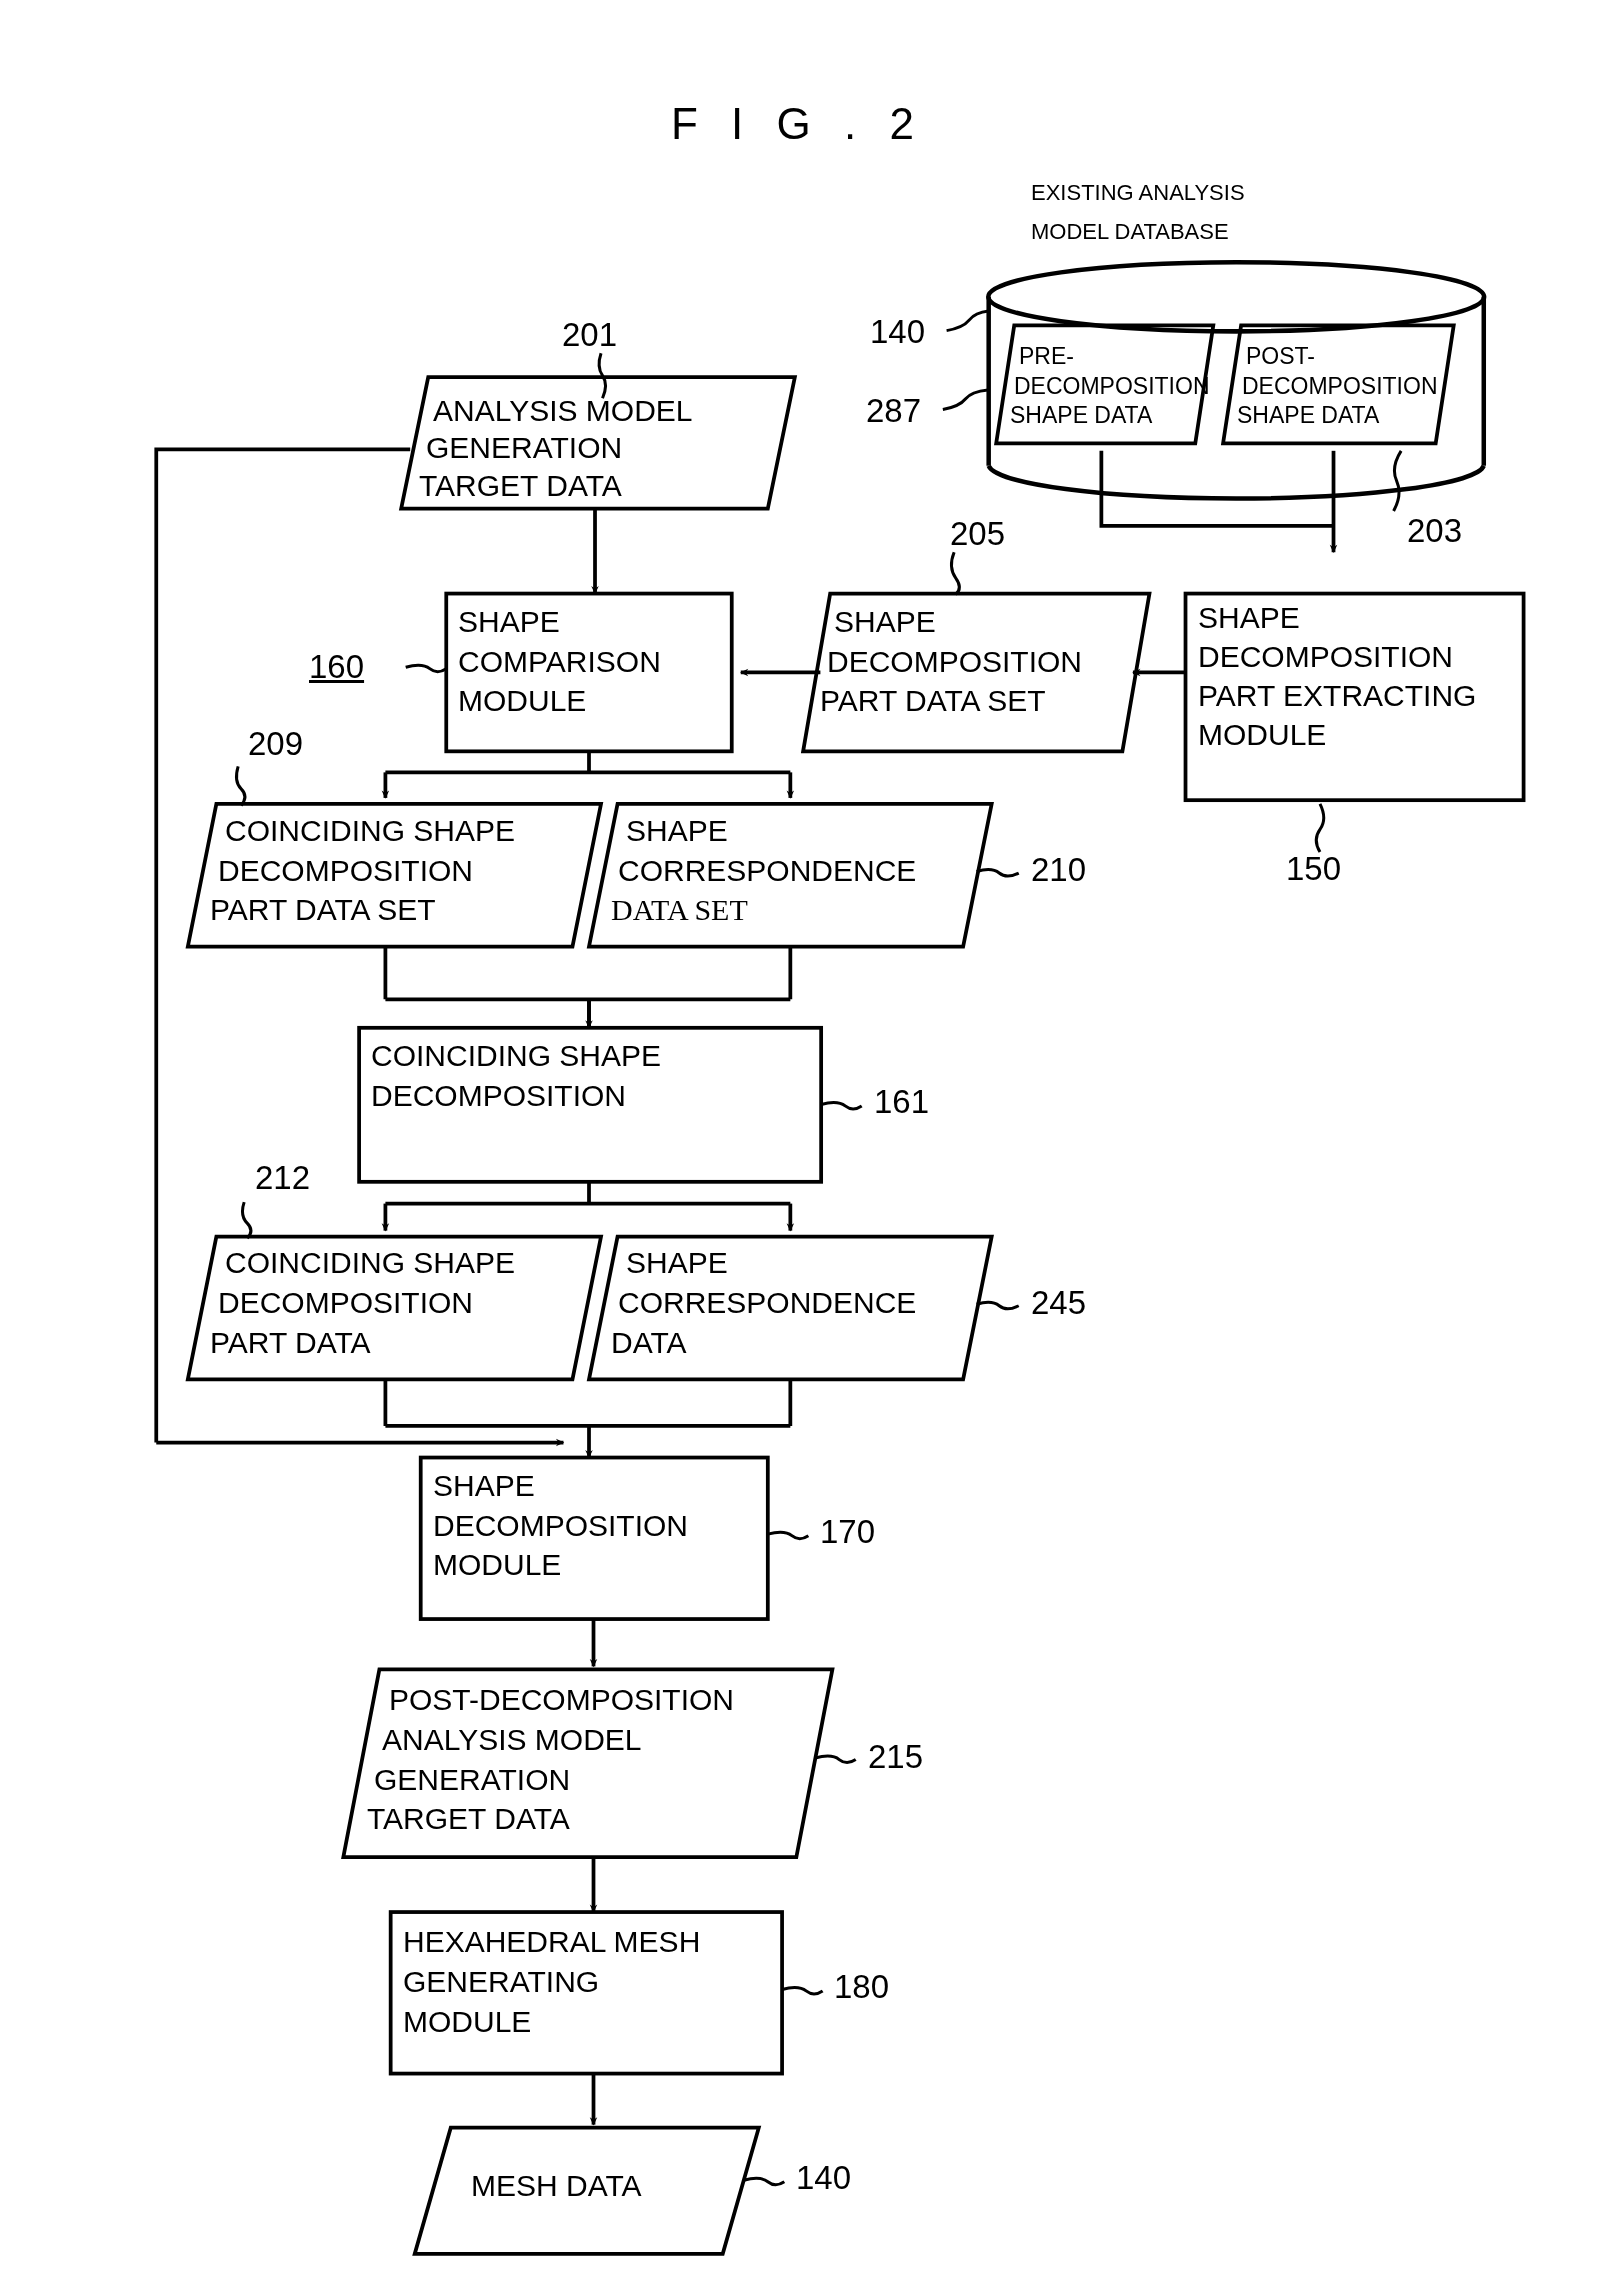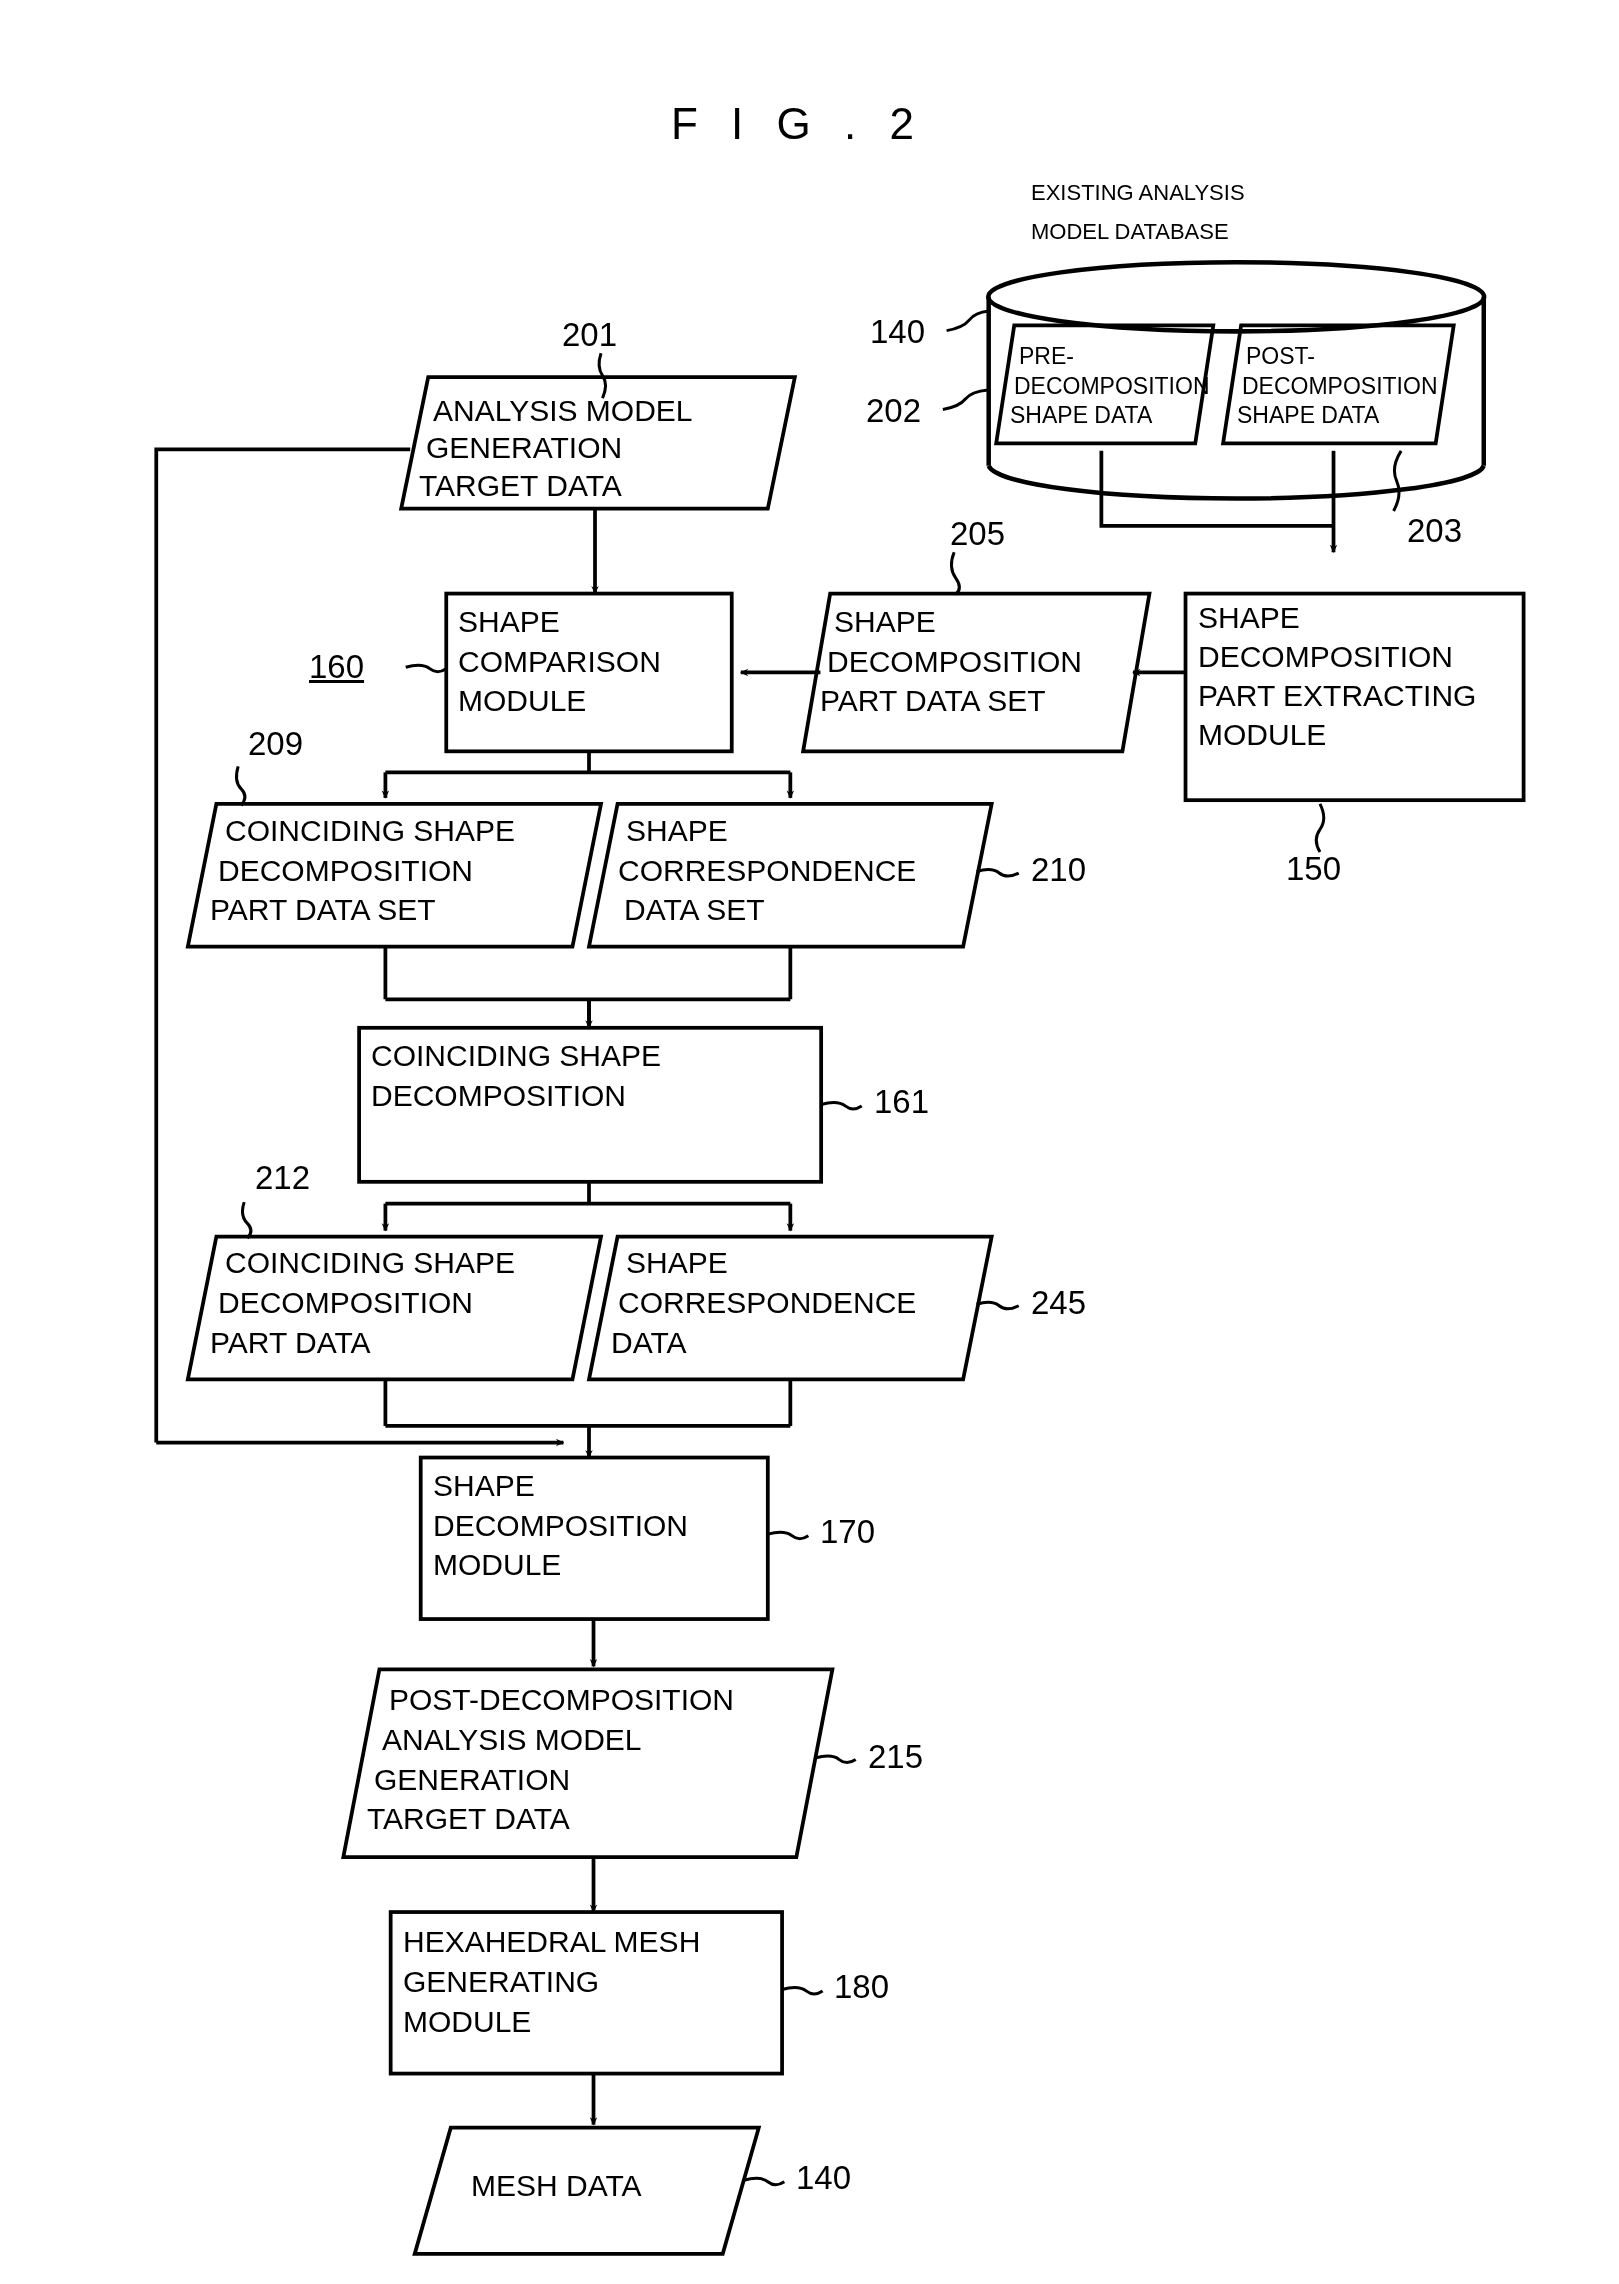--- a/index.html
+++ b/index.html
@@ -172,21 +172,21 @@
 
     </g>
   </svg>
 
   <div class="txt fig-title" style="left:671px; top:98px;">F I G . 2</div>
 
   <div class="txt db-caption" style="left:1031px; top:180px;">EXISTING ANALYSIS</div>
   <div class="txt db-caption" style="left:1031px; top:219px;">MODEL DATABASE</div>
 
   <div class="txt ref-num" style="left:870px; top:313px;">140</div>
-  <div class="txt ref-num" style="left:866px; top:392px;">202</div>
+  <div class="txt ref-num" style="left:866px; top:392px;">287</div>
   <div class="txt ref-num" style="left:1407px; top:512px;">203</div>
 
   <div class="txt db-inner-label" style="left:1019px; top:343px;">PRE-</div>
   <div class="txt db-inner-label" style="left:1014px; top:373px;">DECOMPOSITION</div>
   <div class="txt db-inner-label" style="left:1010px; top:402px;">SHAPE DATA</div>
 
   <div class="txt db-inner-label" style="left:1246px; top:343px;">POST-</div>
   <div class="txt db-inner-label" style="left:1242px; top:373px;">DECOMPOSITION</div>
   <div class="txt db-inner-label" style="left:1237px; top:402px;">SHAPE DATA</div>
 
@@ -212,21 +212,21 @@
   <div class="txt box-label" style="left:1198px; top:718px;">MODULE</div>
 
   <div class="txt ref-num" style="left:248px; top:725px;">209</div>
   <div class="txt box-label" style="left:225px; top:814px;">COINCIDING SHAPE</div>
   <div class="txt box-label" style="left:218px; top:854px;">DECOMPOSITION</div>
   <div class="txt box-label" style="left:210px; top:893px;">PART DATA SET</div>
 
   <div class="txt ref-num" style="left:1031px; top:851px;">210</div>
   <div class="txt box-label" style="left:626px; top:814px;">SHAPE</div>
   <div class="txt box-label" style="left:618px; top:854px;">CORRESPONDENCE</div>
-  <div class="txt box-label" style="left:624px; top:893px;">DATA SET</div>
+  <div class="txt box-label" style="left:611px; top:893px;font-family:Liberation Serif, serif;">DATA SET</div>
 
   <div class="txt ref-num" style="left:874px; top:1083px;">161</div>
   <div class="txt box-label" style="left:371px; top:1039px;">COINCIDING SHAPE</div>
   <div class="txt box-label" style="left:371px; top:1079px;">DECOMPOSITION</div>
 
   <div class="txt ref-num" style="left:255px; top:1159px;">212</div>
   <div class="txt box-label" style="left:225px; top:1246px;">COINCIDING SHAPE</div>
   <div class="txt box-label" style="left:218px; top:1286px;">DECOMPOSITION</div>
   <div class="txt box-label" style="left:210px; top:1326px;">PART DATA</div>
 

